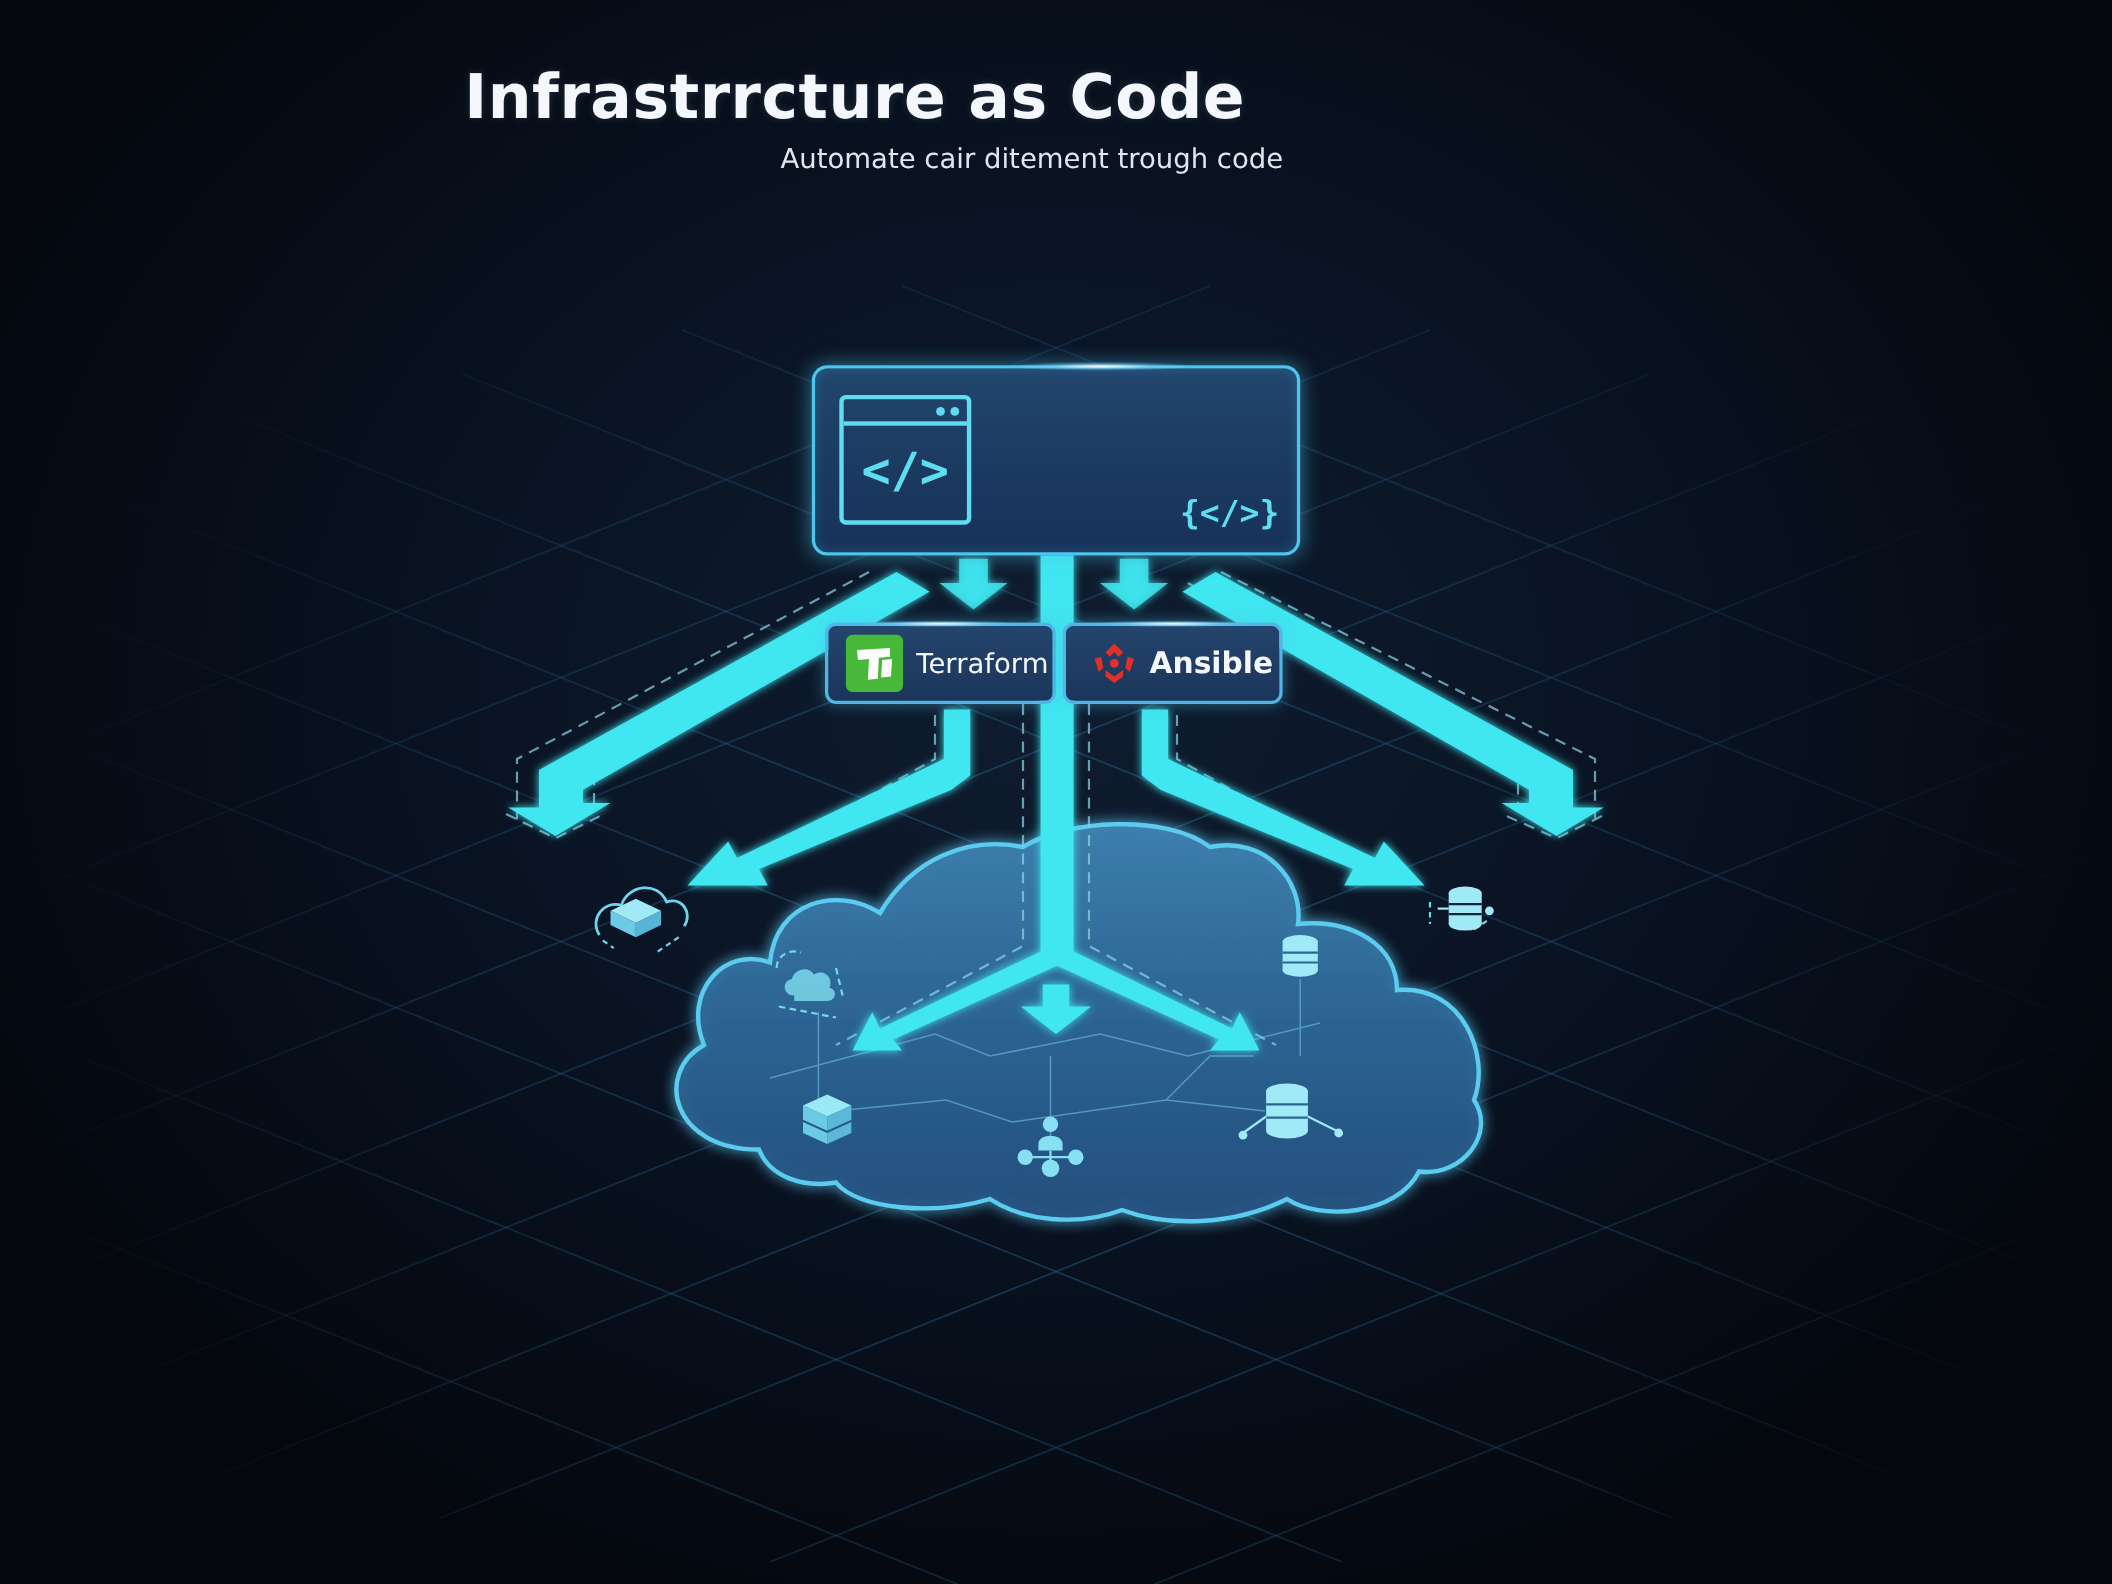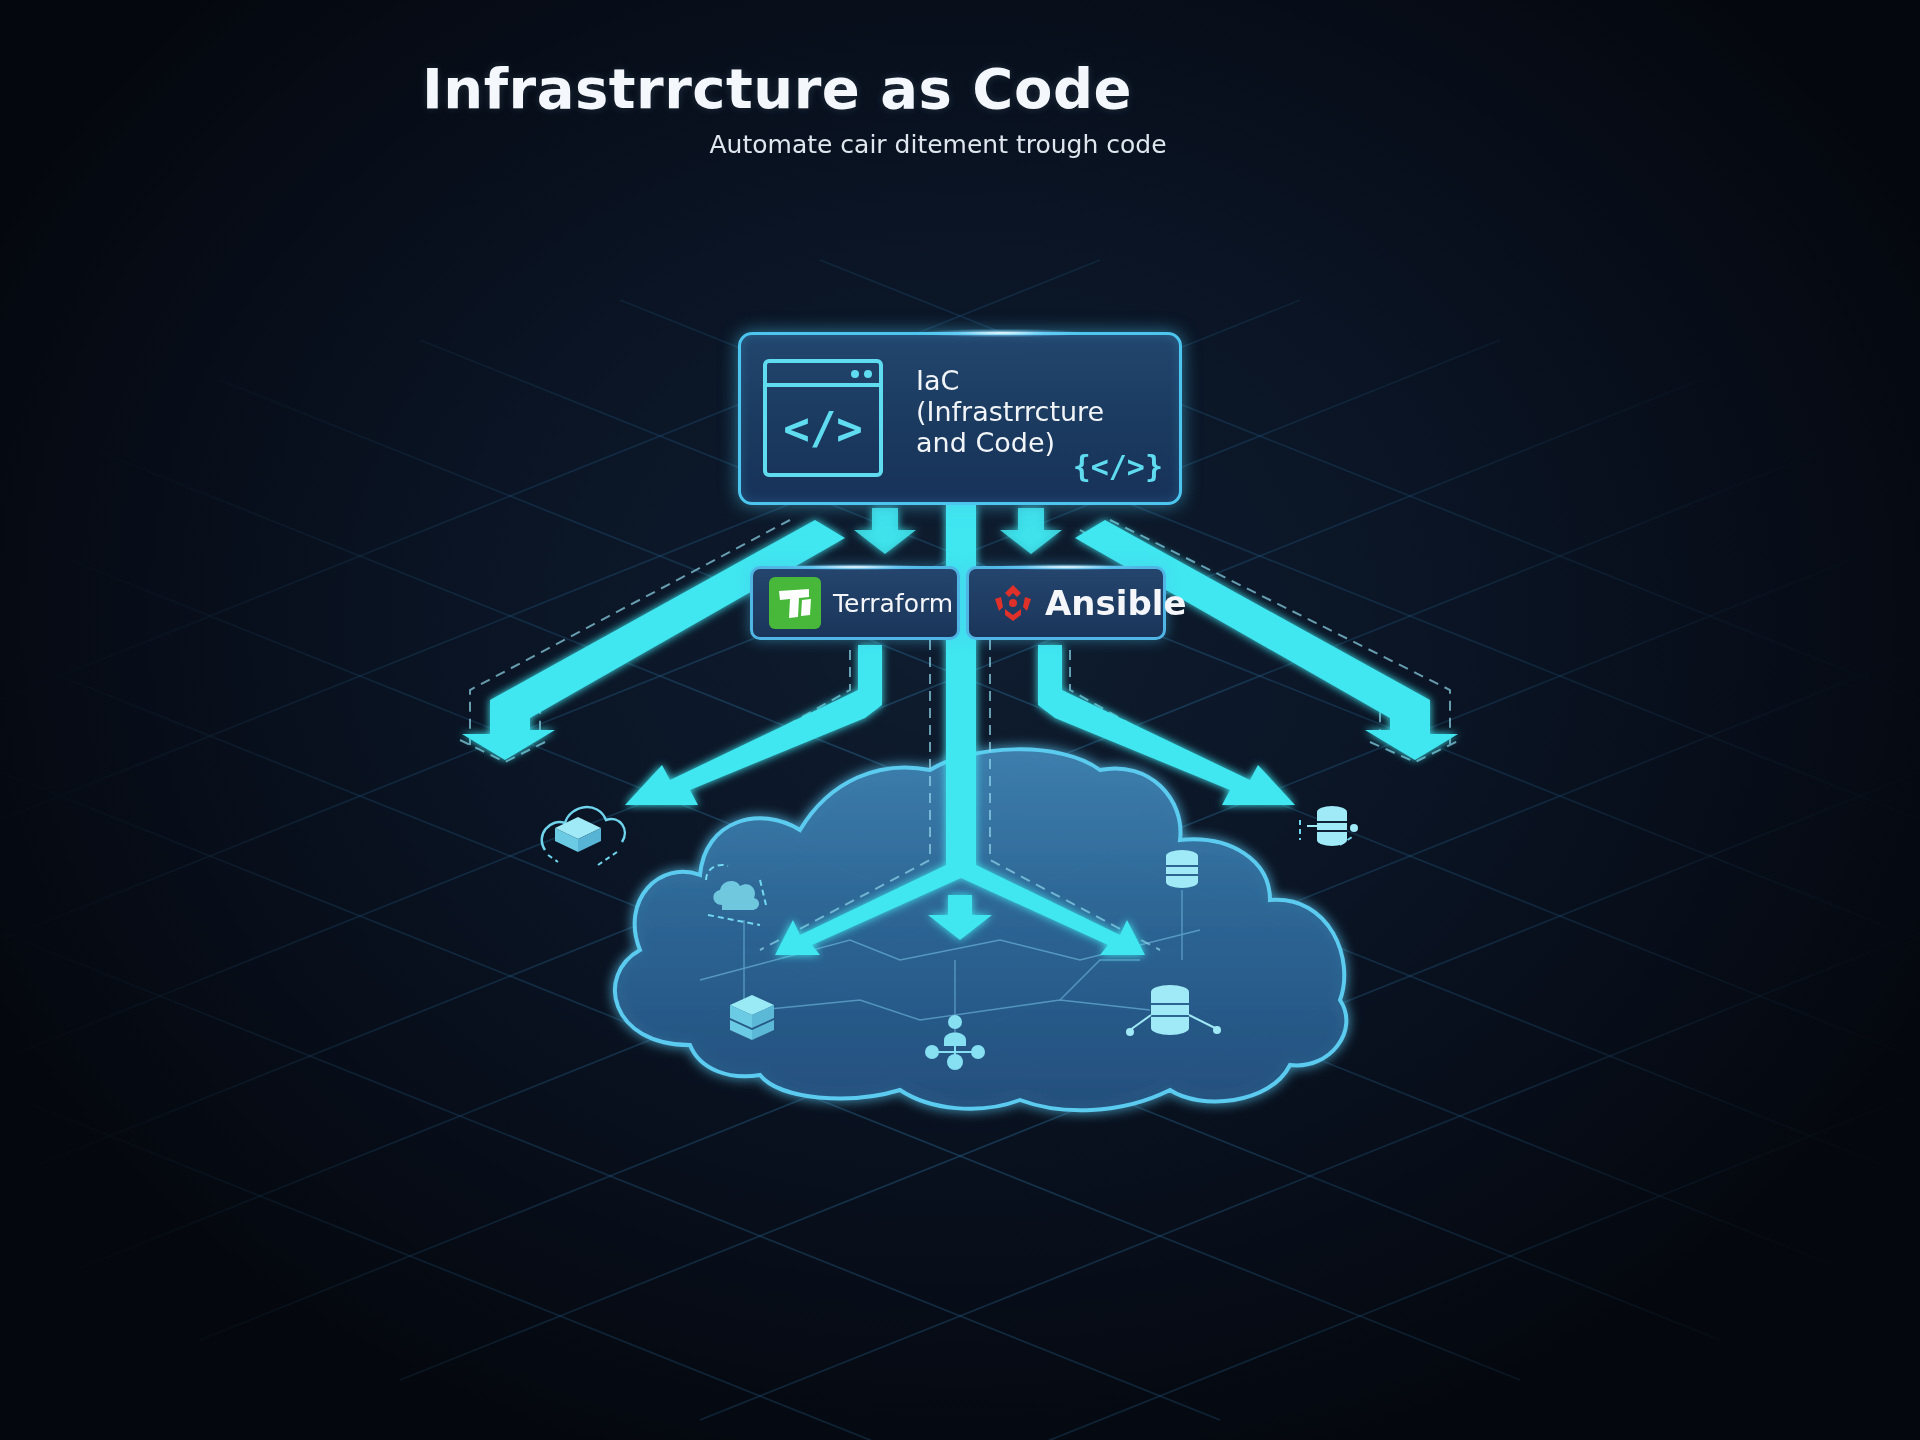--- a/index.html
+++ b/index.html
@@ -58,21 +58,21 @@
     background: radial-gradient(ellipse at center, rgba(255,255,255,0.95) 0%, rgba(120,210,255,0.45) 45%, rgba(0,0,0,0) 75%);
   }
   .tool-terraform { left:750px; width:210px; }
   .tool-ansible { left:966px; width:200px; }
   .tf-logo {
     width:52px; height:52px; border-radius:6px; background:#48b83a; margin-left:16px; margin-right:12px;
     position:relative; flex:none;
   }
   .ans-logo { width:44px; height:44px; margin-left:22px; margin-right:10px; flex:none; }
   .tool-label { font-size:25px; color:#f4f6f9; }
-  .tool-ansible .tool-label { font-size:34px; font-weight:bold; }
+  .tool-ansible .tool-label { font-size:27px; font-weight:bold; }
 </style>
 </head>
 <body>
 
 <svg class="layer" viewBox="0 0 1920 1440">
   <defs>
     <radialGradient id="gridFade" cx="960" cy="900" r="1000" gradientUnits="userSpaceOnUse">
       <stop offset="0" stop-color="#2a6c94" stop-opacity="0.55"></stop>
       <stop offset="0.6" stop-color="#1d4f74" stop-opacity="0.35"></stop>
       <stop offset="1" stop-color="#0f2a40" stop-opacity="0"></stop>
@@ -267,25 +267,20 @@
   </g>
 </svg>
 
 <div class="iac-box">
   <div class="code-window">
     <span class="dot" style="right:20px"></span>
     <span class="dot" style="right:7px"></span>
     <div class="bar"></div>
     <div class="glyph">&lt;/&gt;</div>
   </div>
-  <div class="iac-label">
-    <div>IaC</div>
-    <div>(Infrastrrcture</div>
-    <div>and Code)</div>
-  </div>
   <div class="iac-badge">{&lt;/&gt;}</div>
 </div>
 
 <div class="tool-box tool-terraform">
   <div class="tf-logo">
     <svg width="52" height="52" viewBox="0 0 52 52">
       <path d="M 10 14 L 40 12 L 40 20 L 30 21 L 29 40 L 20 41 L 21 22 L 11 23 Z" fill="#ffffff"></path>
       <path d="M 33 23 L 42 22 L 41 38 L 32 39 Z" fill="#ffffff"></path>
     </svg>
   </div>

